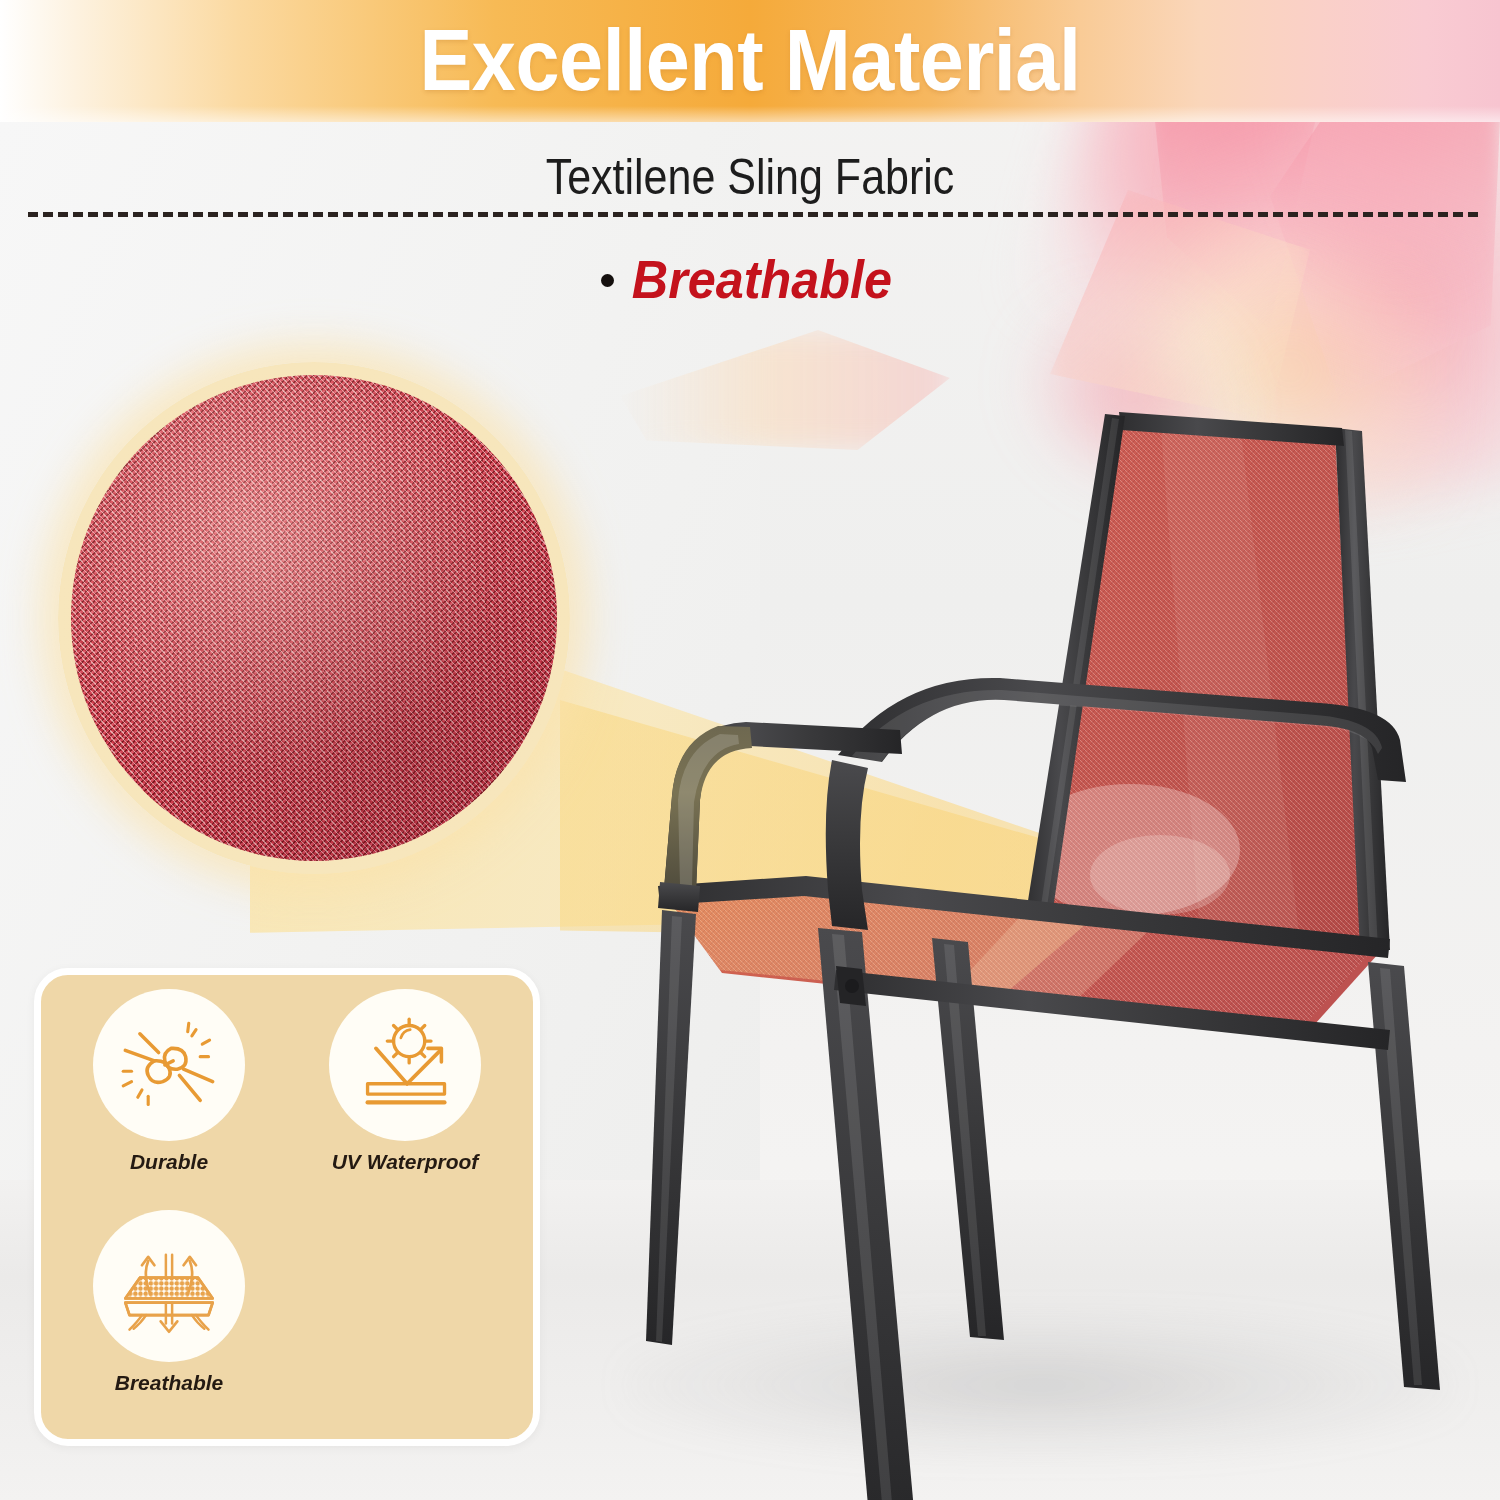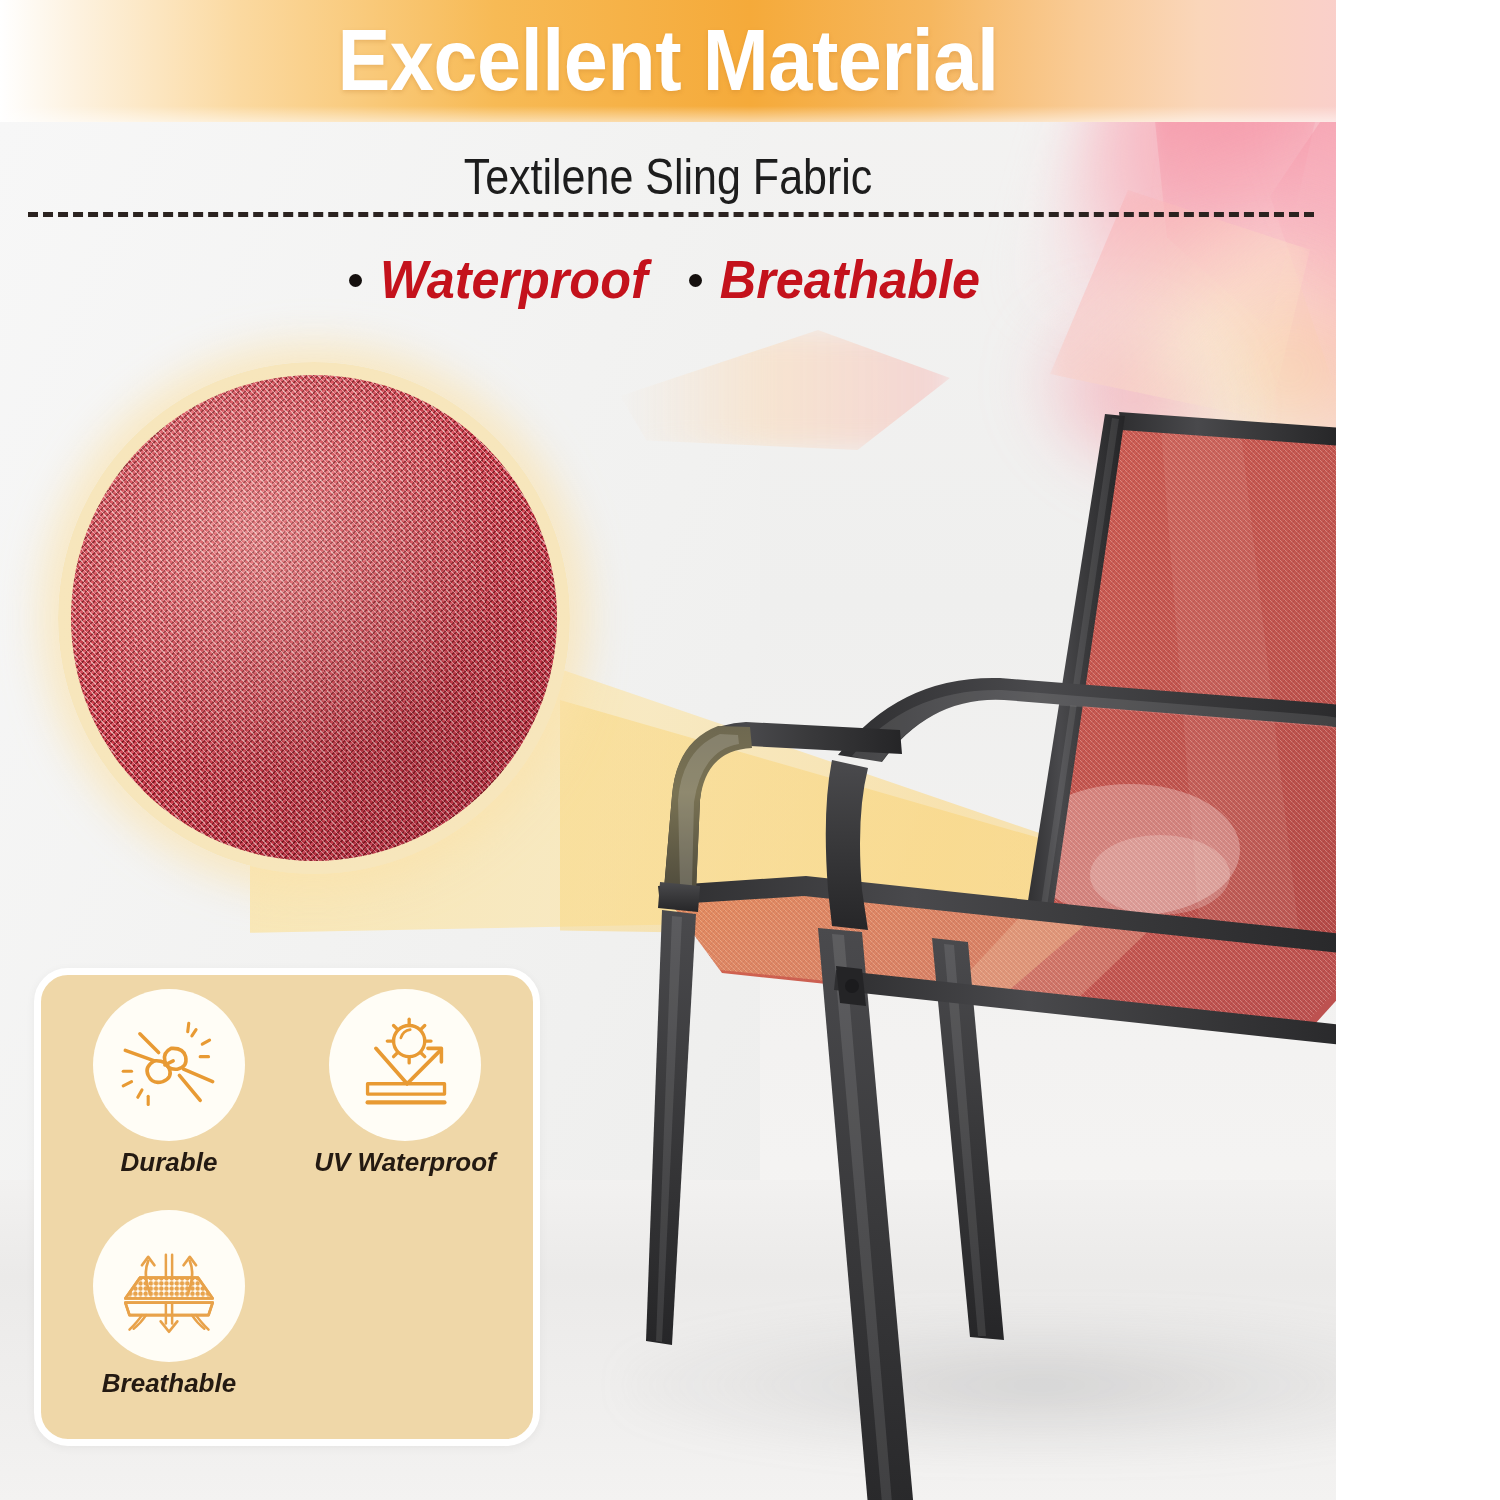--- a/index.html
+++ b/index.html
@@ -7,21 +7,21 @@
   html, body {
     width: 1500px;
     height: 1500px;
     overflow: hidden;
     font-family: "Liberation Sans", sans-serif;
     background: #ffffff;
   }
 
   #stage {
     position: relative;
-    width: 1336px;
+    width: 1500px;
     height: 1500px;
     background: #f2f2f2;
     overflow: hidden;
   }
 
   
   .bg-base {
     position: absolute; inset: 0;
     background:
       linear-gradient(180deg, #f4f3f2 0%, #efefee 40%, #f3f2f1 70%, #f7f6f5 100%);
@@ -291,21 +291,21 @@
     border-radius: 50%;
     background: #fffdf6;
     display: flex; align-items: center; justify-content: center;
     flex: none;
   }
   .feature-bubble svg { width: 104px; height: 104px; display: block; }
   .feature-label {
     font-family: "Liberation Sans", sans-serif;
     font-style: italic;
     font-weight: 700;
-    font-size: 26px;
+    font-size: 21px;
     line-height: 30px;
     color: #241a12;
     text-align: left;
     white-space: nowrap;
   }
 </style>
 </head>
 <body>
 
 <div id="stage">
@@ -323,24 +323,20 @@
   <div class="petal petal-2"></div>
   <div class="petal petal-3"></div>
   <div class="petal petal-4"></div>
 
   <div class="title-band"></div>
   <div class="title-text">Excellent Material</div>
   <div class="subtitle">Textilene Sling Fabric</div>
   <div class="divider"></div>
 
   <div class="bullets">
-    <span class="bullet-item">
-      <span class="bullet-dot"></span>
-      <span class="bullet-label">Waterproof</span>
-    </span>
     <span class="bullet-item">
       <span class="bullet-dot"></span>
       <span class="bullet-label">Breathable</span>
     </span>
   </div>
 
   <div class="zoom-cone"></div>
   <div class="zoom-cone-2"></div>
 
   <div class="swatch-wrap">

